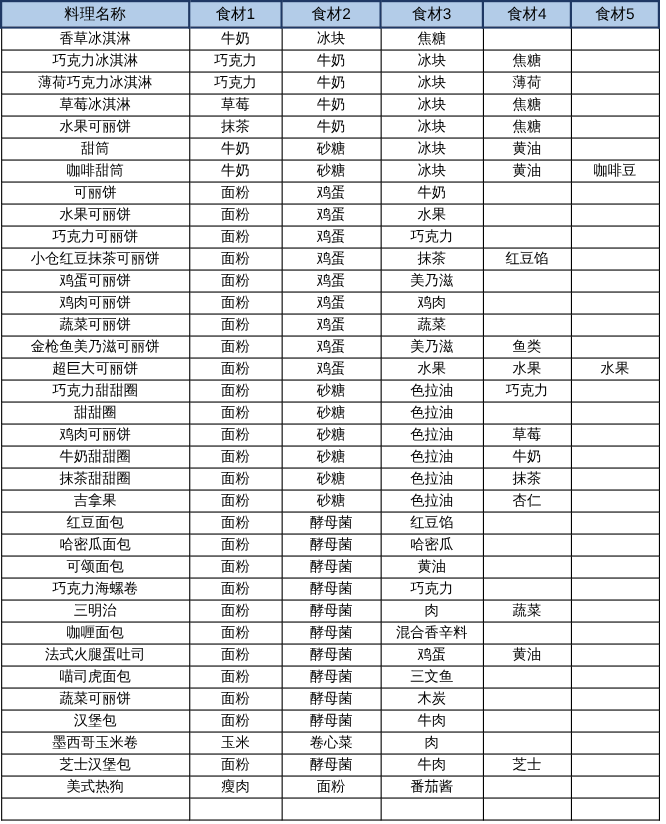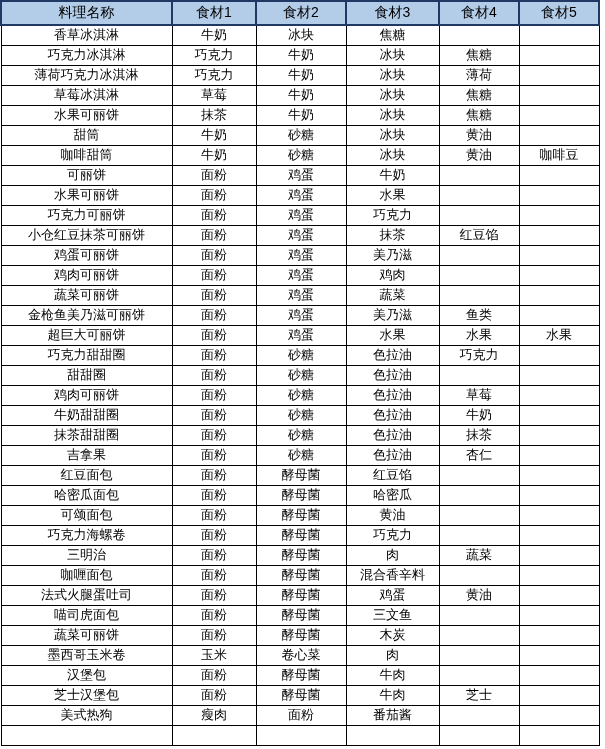--- a/index.html
+++ b/index.html
@@ -313,36 +313,36 @@
       </tr>
       <tr>
         <td>蔬菜可丽饼</td>
         <td>面粉</td>
         <td>酵母菌</td>
         <td>木炭</td>
         <td></td>
         <td></td>
       </tr>
       <tr>
+        <td>汉堡包</td>
+        <td>面粉</td>
+        <td>酵母菌</td>
+        <td>牛肉</td>
+        <td></td>
+        <td></td>
+      </tr>
+      <tr>
         <td>墨西哥玉米卷</td>
         <td>玉米</td>
         <td>卷心菜</td>
         <td>肉</td>
         <td></td>
         <td></td>
       </tr>
       <tr>
-        <td>汉堡包</td>
-        <td>面粉</td>
-        <td>酵母菌</td>
-        <td>牛肉</td>
-        <td></td>
-        <td></td>
-      </tr>
-      <tr>
         <td>芝士汉堡包</td>
         <td>面粉</td>
         <td>酵母菌</td>
         <td>牛肉</td>
         <td>芝士</td>
         <td></td>
       </tr>
       <tr>
         <td>美式热狗</td>
         <td>瘦肉</td>

